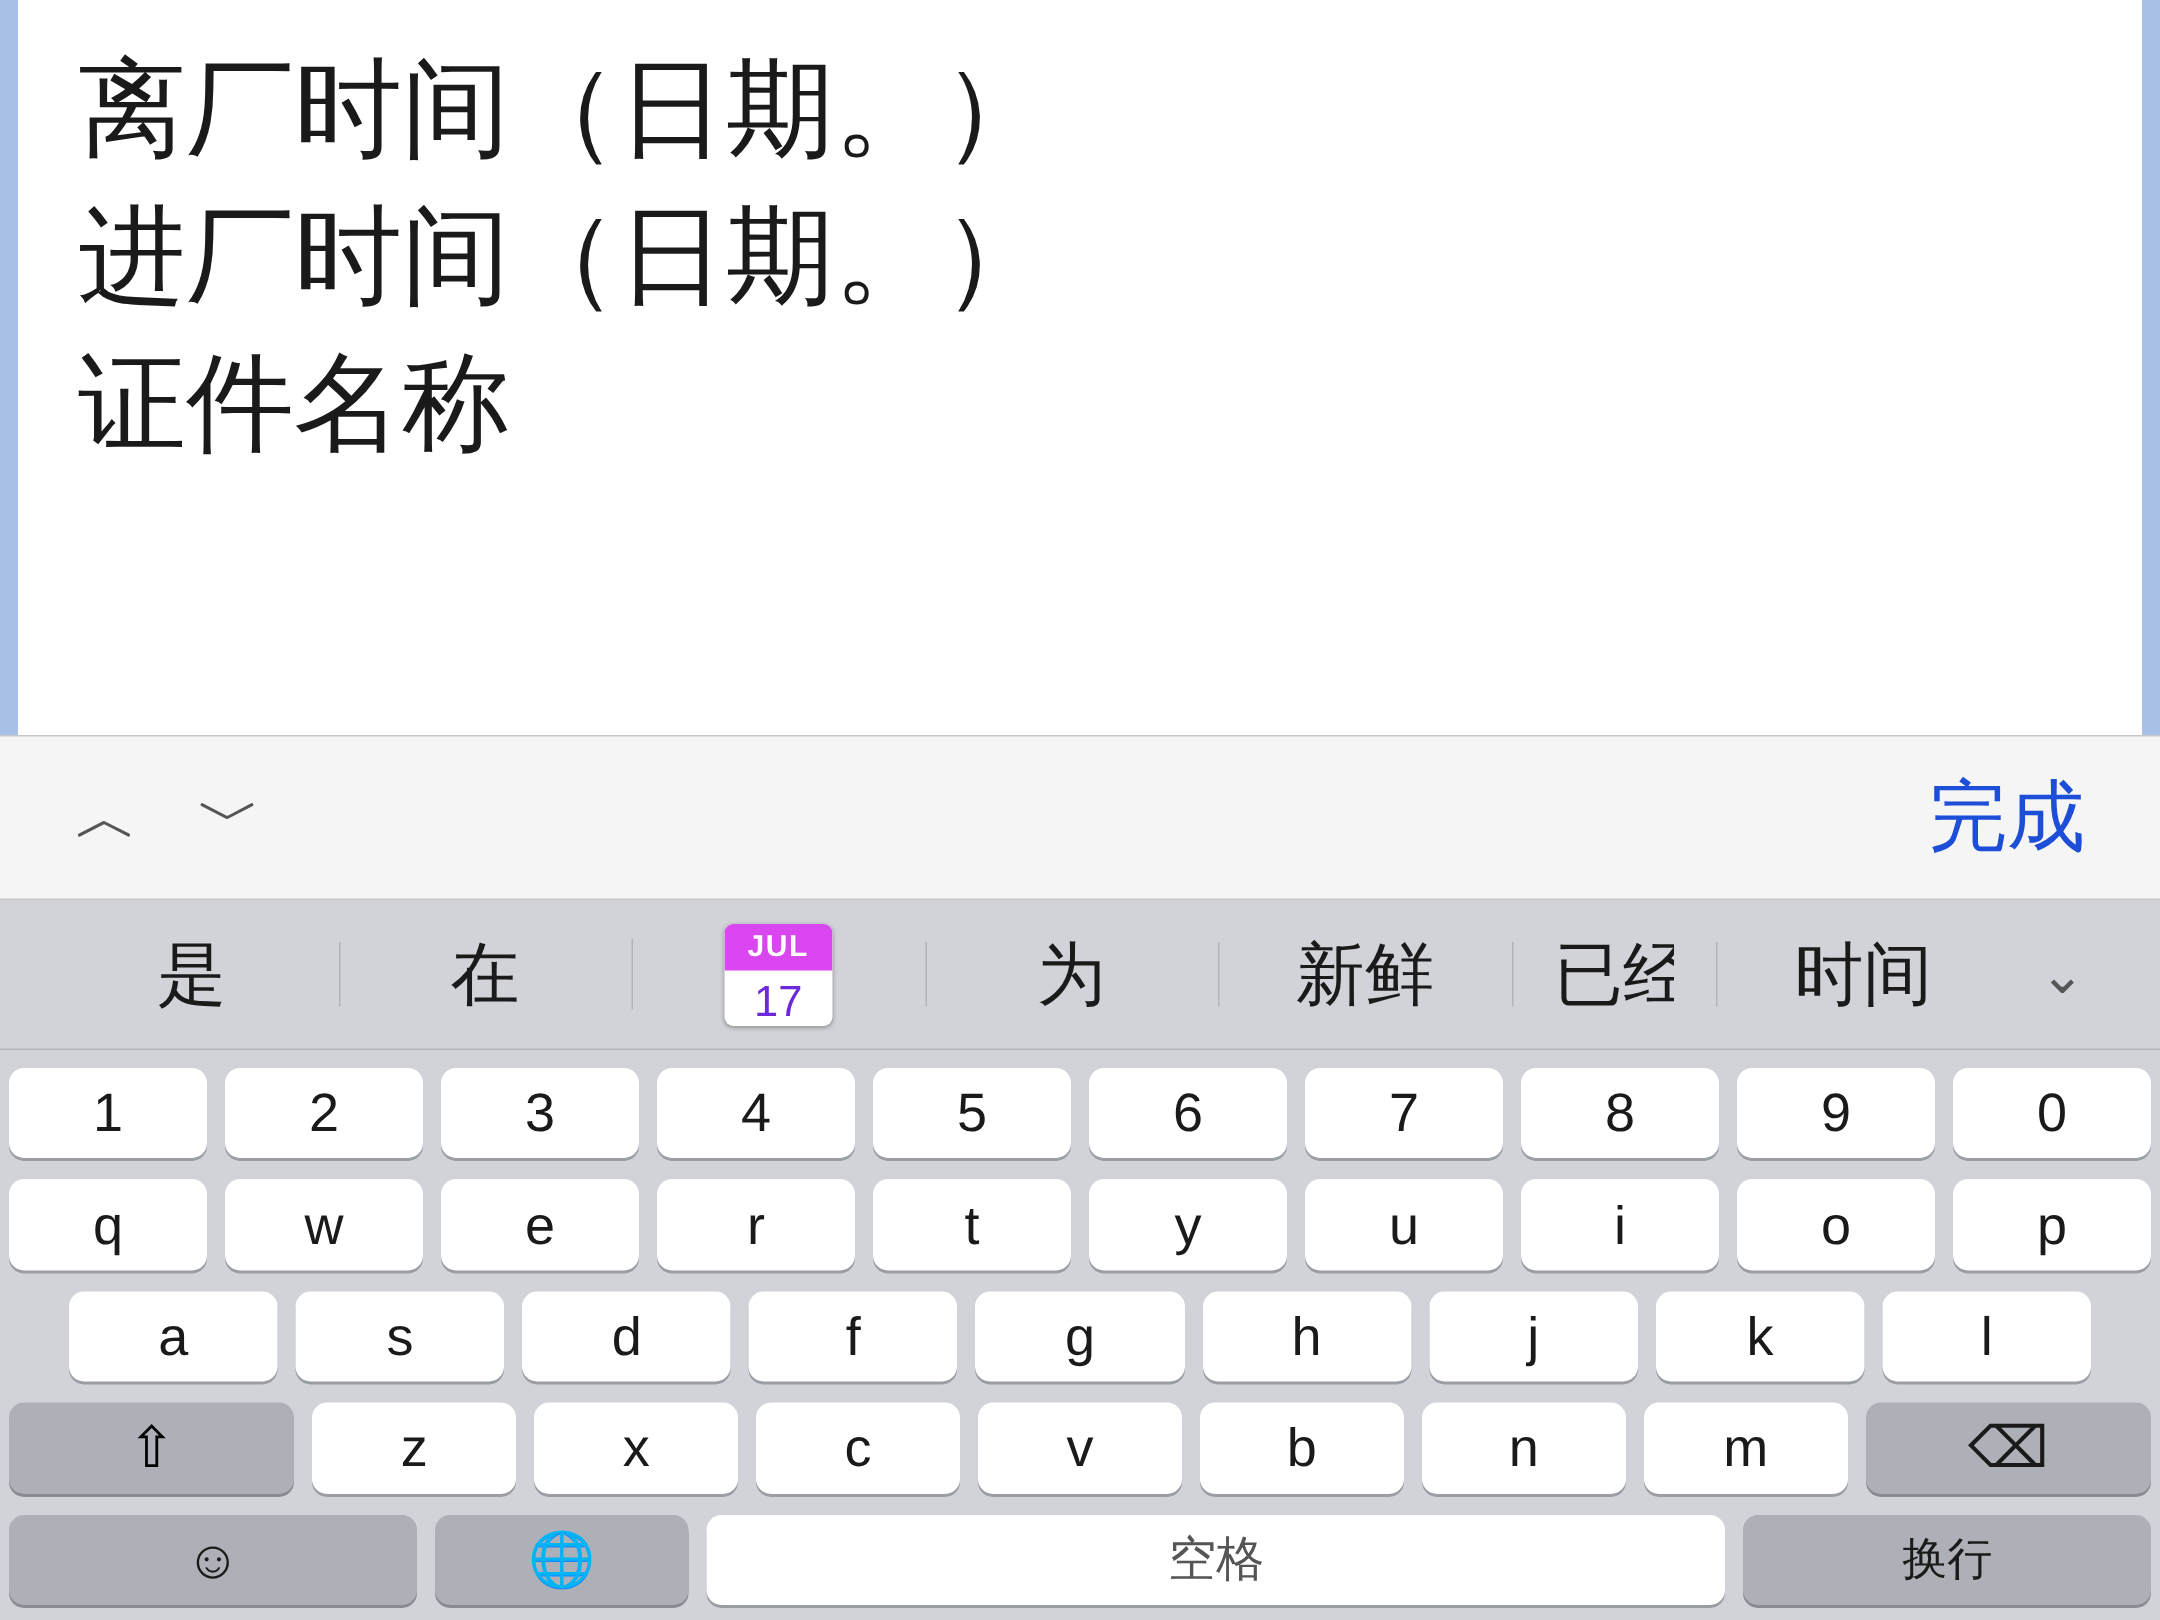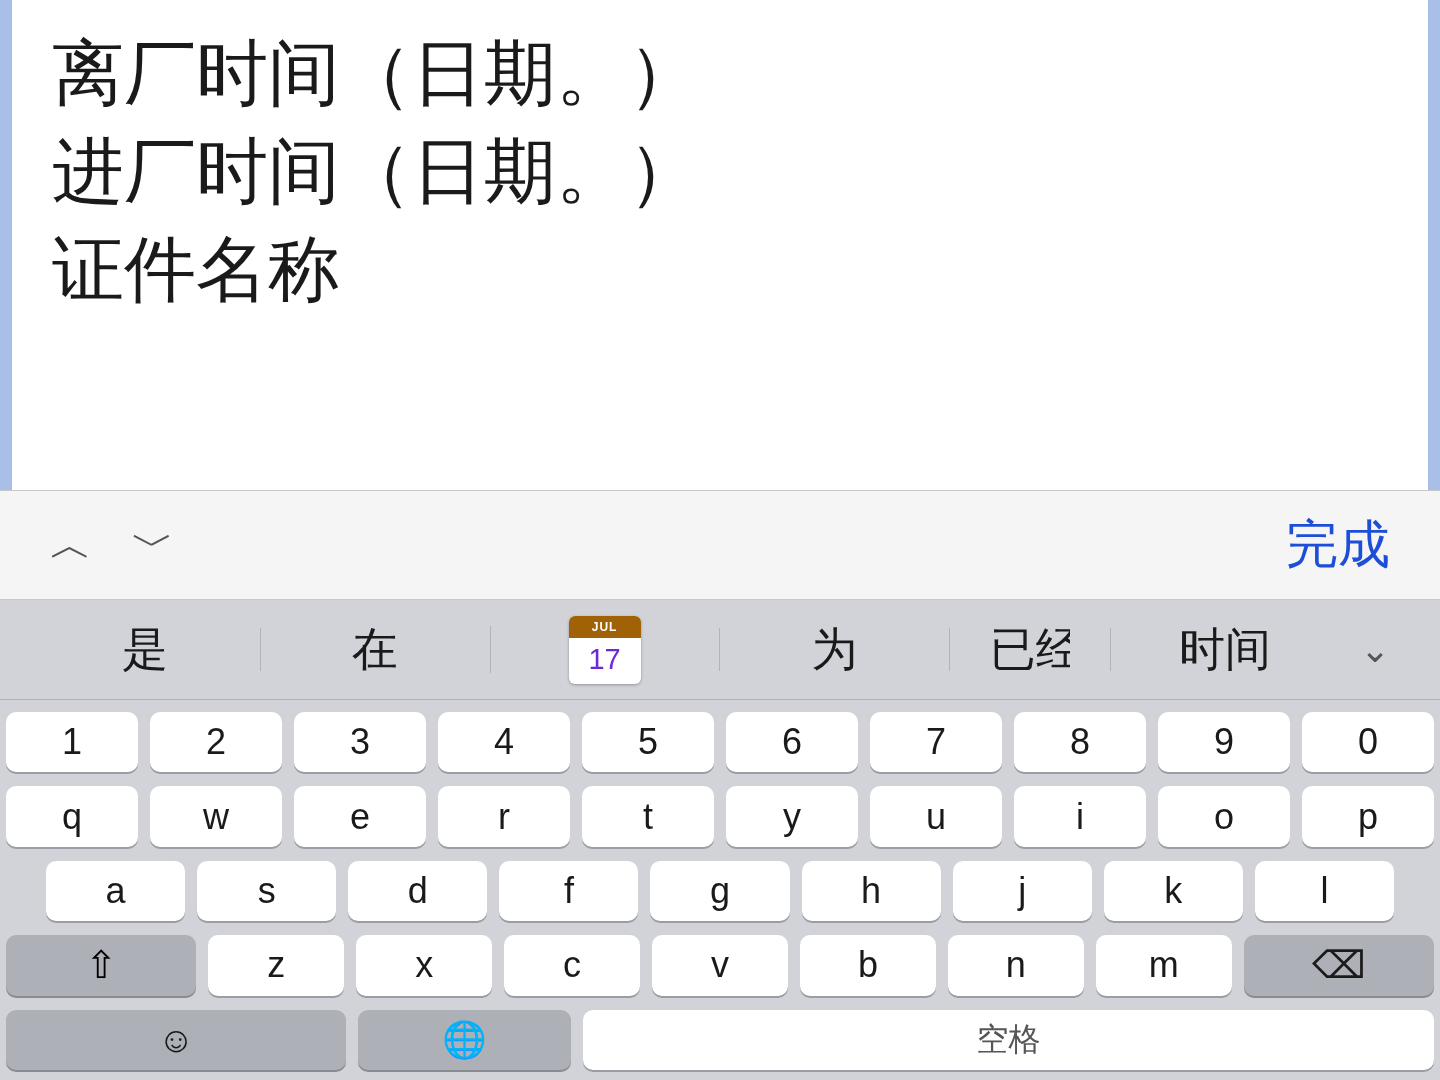--- a/index.html
+++ b/index.html
@@ -118,24 +118,24 @@
       align-items: center;
       background: white;
       border-radius: 6px;
       overflow: hidden;
       width: 72px;
       height: 68px;
       box-shadow: 0 1px 3px rgba(0,0,0,0.3);
     }
 
     .calendar-header {
-      background: #a16207;
+      background: #d946ef;
       width: 100%;
       text-align: center;
-      font-size: 12px;
+      font-size: 20px;
       color: white;
       font-weight: 600;
       padding: 4px 0;
       letter-spacing: 1px;
     }
 
     .calendar-day {
       font-size: 29px;
       color: #6d28d9;
       font-weight: 400;
@@ -249,20 +249,23 @@
   </div>
   <div class="predictive-item">
     <div class="predictive-calendar">
       <div class="calendar-header">JUL</div>
       <div class="calendar-day">17</div>
     </div>
   </div>
   <div class="predictive-item">
     <span>为</span>
   </div>
+  <div class="predictive-item">
+    <span>新鲜</span>
+  </div>
   <div class="predictive-item" style="flex: 0.7; overflow: hidden;">
     <span style="font-size:46px; white-space:nowrap; overflow:hidden; max-width:80px;">已经</span>
   </div>
   <div class="predictive-item">
     <span>时间</span>
   </div>
   <div class="predictive-more">
     <span class="chevron-right">⌄</span>
   </div>
 </div>
@@ -398,14 +401,17 @@
   <div class="keyboard-row">
     <div class="key-dark key-wide">
       <span style="font-size:36px;">☺</span>
     </div>
     <div class="key-dark">
       <span style="font-size:36px;">🌐</span>
     </div>
     <div class="key" style="flex: 4;">
       <span style="font-size:32px; color:#555;">空格</span>
     </div>
+    <div class="key-dark key-wide">
+      <span style="font-size:30px;">换行</span>
+    </div>
   </div>
 </div>
 
 </body></html>

